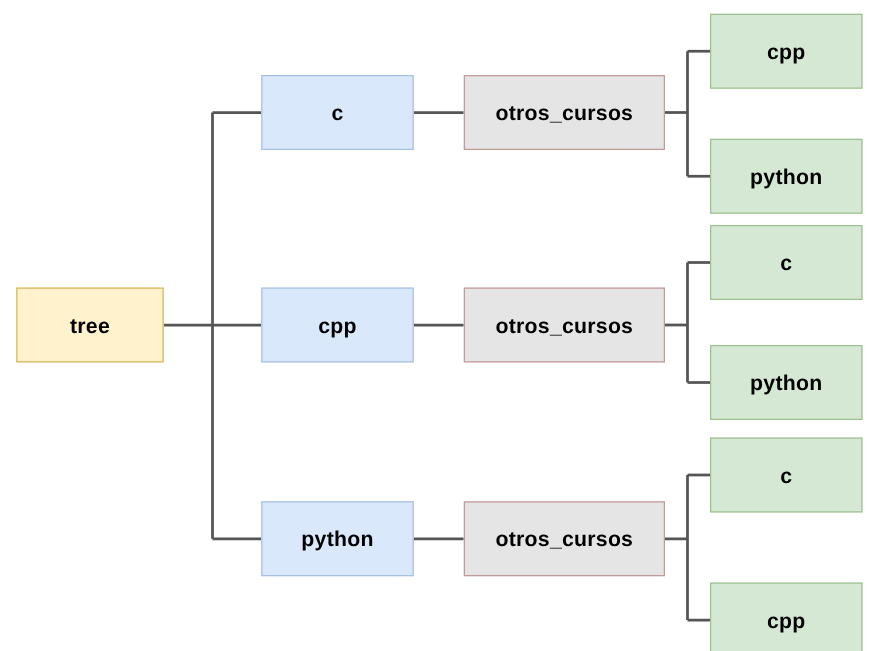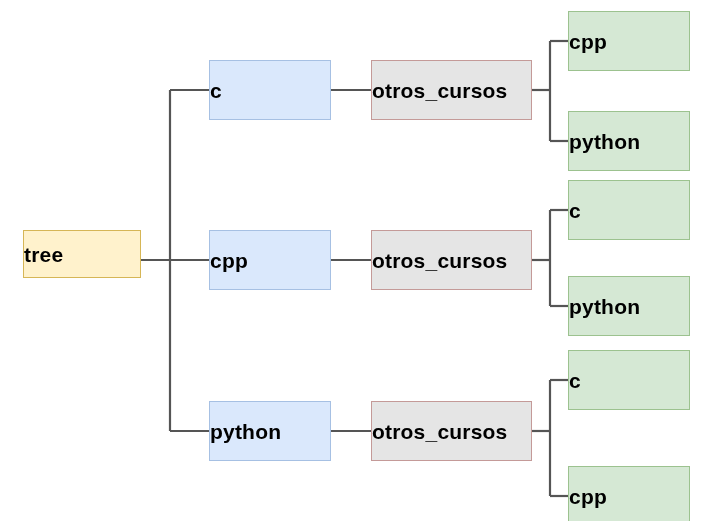--- a/index.html
+++ b/index.html
@@ -22,23 +22,24 @@
     left: 0;
     top: 0;
     width: 701px;
     height: 521px;
   }
   .node {
     position: absolute;
     box-sizing: border-box;
     display: flex;
     align-items: center;
+    justify-content: center;
     border-width: 1px;
     border-style: solid;
-    font-size: 21px;
+    font-size: 17px;
     font-weight: bold;
     color: #000000;
     letter-spacing: 0.2px;
     line-height: 1;
     white-space: nowrap;
   }
   .node-root   { background: #fff2cc; border-color: #d6b656; }
   .node-lang   { background: #dae8fc; border-color: #a6c0e3; }
   .node-group  { background: #e5e5e5; border-color: #c49a98; }
   .node-leaf   { background: #d5e8d4; border-color: #9cc28f; }
@@ -73,21 +74,21 @@
       <path d="M 550 210 L 568 210"></path>
       <path d="M 550 306 L 568 306"></path>
 
       <path d="M 532 431 L 550 431"></path>
       <path d="M 550 380 L 550 496"></path>
       <path d="M 550 380 L 568 380"></path>
       <path d="M 550 496 L 568 496"></path>
     </g>
   </svg>
 
-  <div class="node node-root" style="left: 23px; top: 230px; width: 118px; height: 48px;">
+  <div class="node node-root" style="left: 13px; top: 230px; width: 118px; height: 60px;">
     <span>tree</span>
   </div>
 
   <div class="node node-lang" style="left: 209px; top: 60px; width: 122px; height: 60px;">
     <span>c</span>
   </div>
   <div class="node node-lang" style="left: 209px; top: 230px; width: 122px; height: 60px;">
     <span>cpp</span>
   </div>
   <div class="node node-lang" style="left: 209px; top: 401px; width: 122px; height: 60px;">

